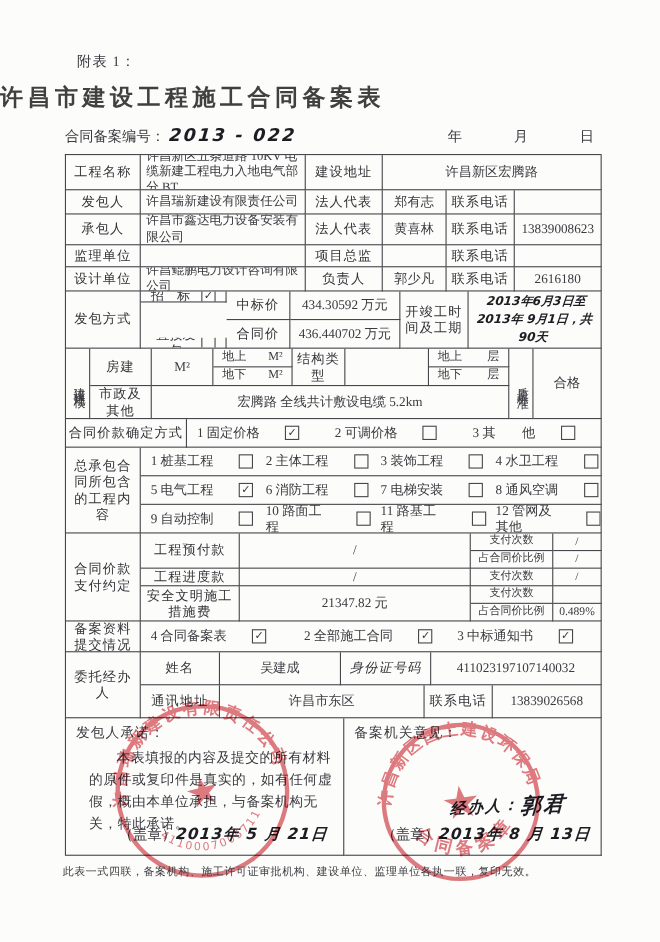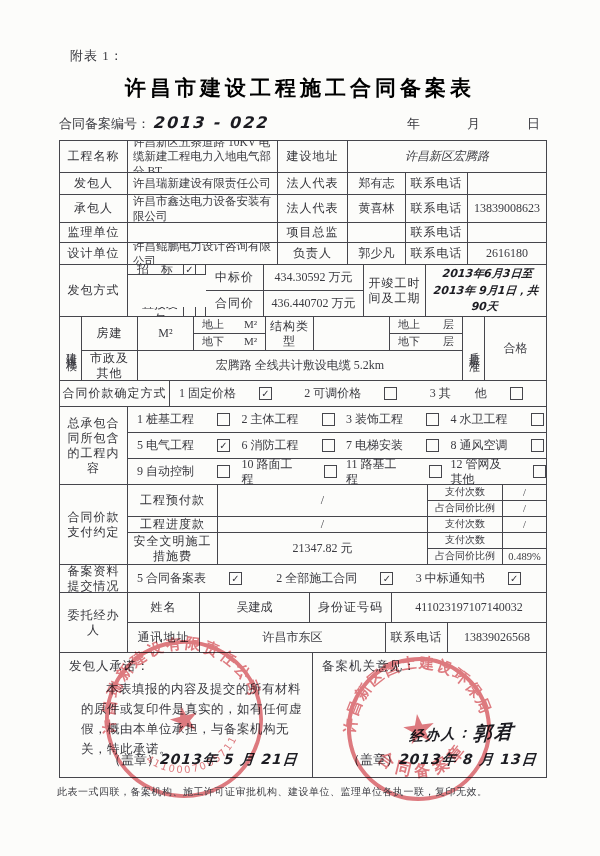--- a/index.html
+++ b/index.html
@@ -3,22 +3,22 @@
 <meta charset="utf-8">
 <style>
   html,body{margin:0;padding:0;}
   body{
     width:600px;height:856px;position:relative;overflow:hidden;
     background:#fcfcfa;color:#3a3a40;
     font-family:"Liberation Serif", serif;
     font-size:12px;
   }
   .annex{position:absolute;left:70px;top:47px;font-size:13px;letter-spacing:1px;}
-  .title{position:absolute;left:0;top:74px;width:100%;text-align:center;
-    font-size:21px;font-weight:bold;letter-spacing:4px;color:#000000;}
+  .title{position:absolute;left:0;top:74px;width:100%;
+    font-size:21px;font-weight:bold;letter-spacing:4px;color:#404040;}
   .subhead{position:absolute;left:59px;top:113px;width:487px;display:flex;
     justify-content:space-between;align-items:flex-end;font-size:13px;}
   .ymd{letter-spacing:2px;padding-right:4px;}
   .hw{font-family:"DejaVu Sans", sans-serif;font-style:italic;font-weight:bold;
     color:#1c1c22;display:inline-block;transform:skewX(-5deg);}
   .filingno{font-size:16px;margin-left:4px;letter-spacing:2px;}
 
   .form{position:absolute;left:59px;top:140px;width:487px;
     border-top:1px solid #46464c;border-left:1px solid #46464c;background:transparent;}
   .row{display:flex;}
@@ -30,25 +30,25 @@
   .lab{letter-spacing:1px;color:#333339;}
   .tl{justify-content:flex-start;text-align:left;padding-left:5px;font-size:11.5px;}
   .vlab{writing-mode:vertical-lr;text-orientation:upright;letter-spacing:3px;font-size:11px;padding:2px 0;}
   .split{justify-content:space-between;padding:0 8px;font-size:11px;}
   .optline{justify-content:space-between;padding:0 9px;}
   .optarea{justify-content:flex-start;padding:0;}
   .opt{flex:1;display:flex;align-items:center;gap:23px;padding-left:9px;text-align:left;}
   .cb{flex:none;width:11px;height:11px;border:1px solid #46464c;display:inline-flex;
     align-items:center;justify-content:center;font-size:10px;line-height:1;color:#34343c;}
   .w68{width:68px;}.w150{width:150px;}.w70{width:70px;}.w58{width:58px;}.w62{width:62px;}
-  .w79{width:79px;}.w199{width:199px;font-style:italic;}.w78{width:78px;gap:32px;}.w100{width:100px;}.w121{width:121px;}
+  .w79{width:79px;}.w199{width:199px;}.w78{width:78px;gap:32px;}.w100{width:100px;}.w121{width:121px;}
   .w22{width:22px;}.w56{width:56px;}.w72{width:72px;}.w48{width:48px;}.w76{width:76px;}
   .w73{width:73px;}.w110{width:110px;}.w419{width:419px;}
   .w90{width:90px;}.w210{width:210px;}.w75{width:75px;}.w44{width:44px;}
-  .w82{width:82px;}.w155{width:155px;}.w186{width:186px;}.w99{width:99px;}
+  .w82{width:82px;font-style:italic;}.w155{width:155px;}.w186{width:186px;}.w99{width:99px;}
   .w253{width:253px;}.w234{width:234px;}.w325{width:325px;font-family:Liberation Serif, serif;}.w119{width:119px;}
   .h26{height:26px;}.h17{height:17px;}.h16{height:16px;text-align:center;}.h30{height:30px;}
   .subl{font-size:10px;letter-spacing:0;}
   .subv{font-size:10.5px;}
   .timecell{font-size:11px;line-height:1.5;padding:0 3px;}
   .blockcell{display:block;text-align:left;padding:6px 9px;position:relative;}
   .btitle{font-size:12.5px;letter-spacing:1px;}
   .promise{margin:4px 0 0 12px;text-indent:2em;font-size:12.5px;line-height:1.62;letter-spacing:0.5px;}
   .sealline{position:absolute;bottom:9px;left:48px;font-size:13px;}
   .sealline .hw{font-size:14px;letter-spacing:1px;}
@@ -295,21 +295,21 @@
           </div>
         </div>
       </div>
     </div>
   </div>
 
   <div class="row" style="height:28px">
     <div class="cell w68 lab" style="height:28px">备案资料提交情况</div>
     <div class="cell w419 optarea" style="height:28px">
         <span class="opt">
-          <span>5 合同备案表</span>
+          <span>4 合同备案表</span>
           <span class="cb">✓</span>
         </span>
         <span class="opt">
           <span>2 全部施工合同</span>
           <span class="cb">✓</span>
         </span>
         <span class="opt">
           <span>3 中标通知书</span>
           <span class="cb">✓</span>
         </span>

